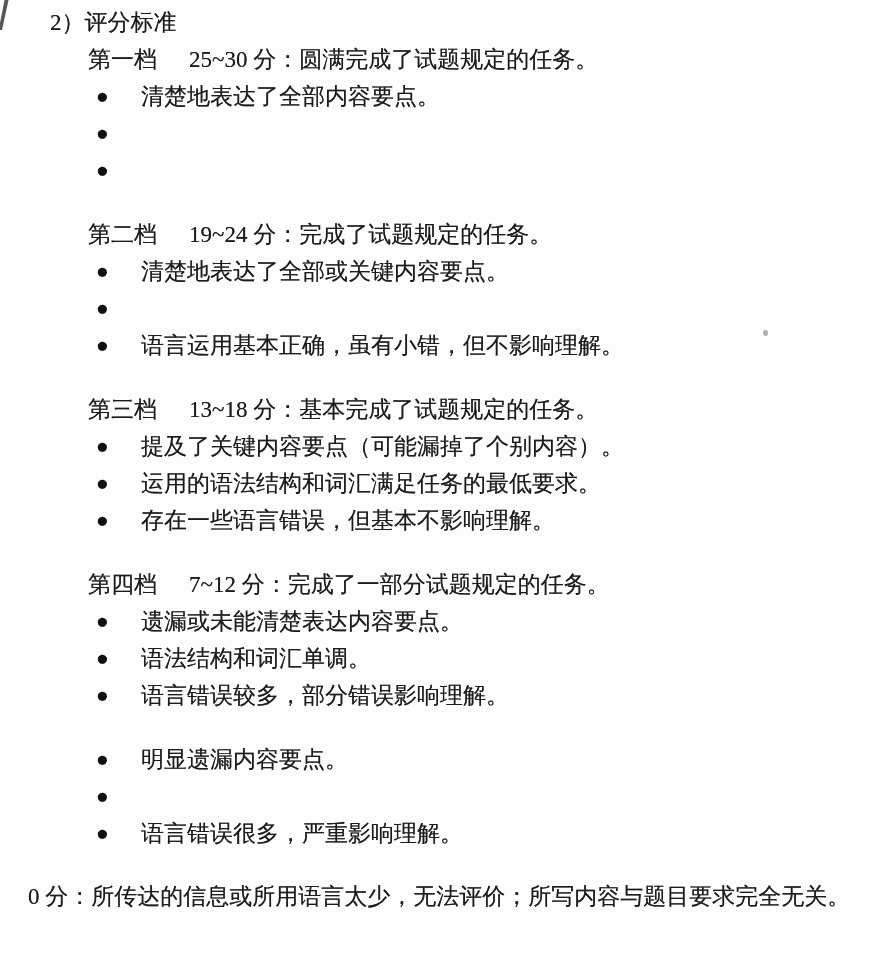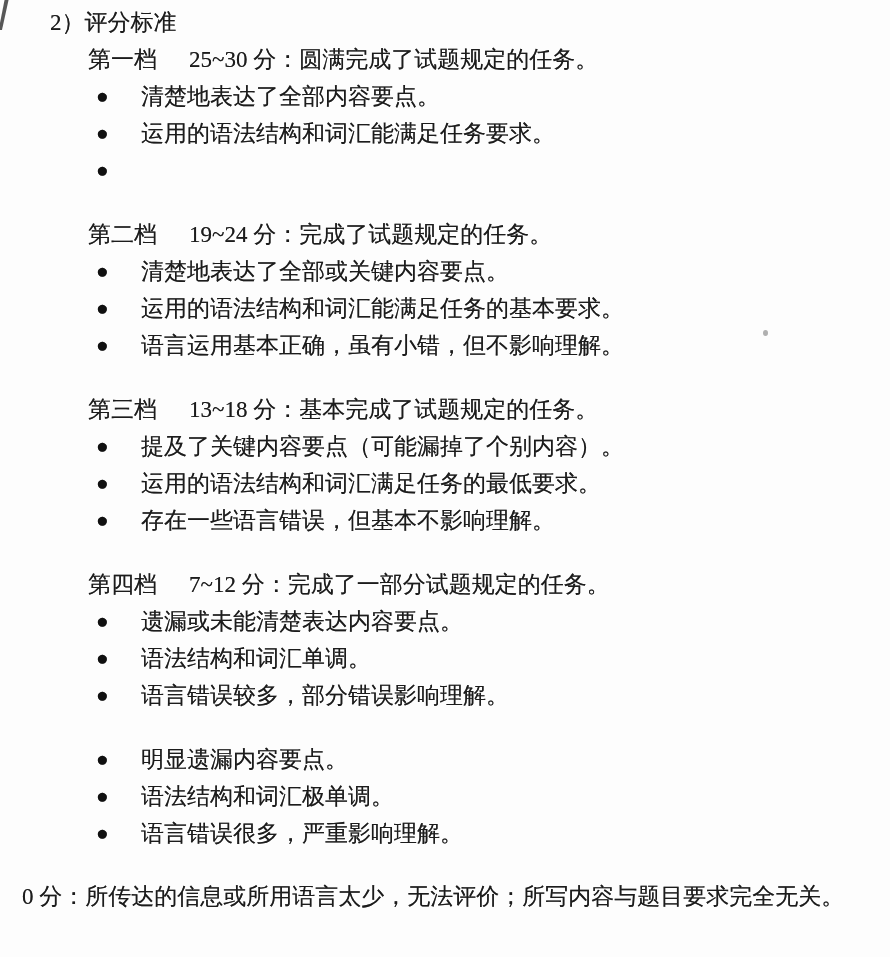--- a/index.html
+++ b/index.html
@@ -55,21 +55,21 @@
     flex: 0 0 45px;
     font-size: 21px;
     color: #101010;
   }
   .bullet-text {
     flex: 1 1 auto;
     font-family: Liberation Serif, serif;
   }
   .zero-note {
     margin-top: 26px;
-    padding-left: 22px;
+    padding-left: 28px;
   }
   
   .artifact-corner {
     position: absolute;
     left: 0;
     top: -2px;
     width: 9px;
     height: 32px;
     background: #3a3a3a;
     clip-path: polygon(55% 0, 100% 0, 22% 100%, 0 100%, 0 78%);
@@ -101,40 +101,38 @@
       <p class="row band-header">
         <span class="band-label">第一档</span><span class="band-score">25~30 分：圆满完成了试题规定的任务。</span>
       </p>
       <ul class="bullet-list">
         <li class="row bullet-item">
           <span class="bullet-dot">●</span>
           <span class="bullet-text">清楚地表达了全部内容要点。</span>
         </li>
         <li class="row bullet-item">
           <span class="bullet-dot">●</span>
-          <span class="bullet-text">运用的语法结构和词汇能满足任务要求。</span>
         </li>
         <li class="row bullet-item">
           <span class="bullet-dot">●</span>
         </li>
       </ul>
     </div>
 
     <div class="band">
       <p class="row band-header">
         <span class="band-label">第二档</span><span class="band-score">19~24 分：完成了试题规定的任务。</span>
       </p>
       <ul class="bullet-list">
         <li class="row bullet-item">
           <span class="bullet-dot">●</span>
           <span class="bullet-text">清楚地表达了全部或关键内容要点。</span>
         </li>
         <li class="row bullet-item">
           <span class="bullet-dot">●</span>
-          <span class="bullet-text">运用的语法结构和词汇能满足任务的基本要求。</span>
         </li>
         <li class="row bullet-item">
           <span class="bullet-dot">●</span>
           <span class="bullet-text">语言运用基本正确，虽有小错，但不影响理解。</span>
         </li>
       </ul>
     </div>
 
     <div class="band">
       <p class="row band-header">
@@ -177,21 +175,20 @@
     </div>
 
     <div class="band">
       <ul class="bullet-list">
         <li class="row bullet-item">
           <span class="bullet-dot">●</span>
           <span class="bullet-text">明显遗漏内容要点。</span>
         </li>
         <li class="row bullet-item">
           <span class="bullet-dot">●</span>
-          <span class="bullet-text">语法结构和词汇极单调。</span>
         </li>
         <li class="row bullet-item">
           <span class="bullet-dot">●</span>
           <span class="bullet-text">语言错误很多，严重影响理解。</span>
         </li>
       </ul>
     </div>
 
     <p class="row zero-note">0 分：所传达的信息或所用语言太少，无法评价；所写内容与题目要求完全无关。</p>
 

